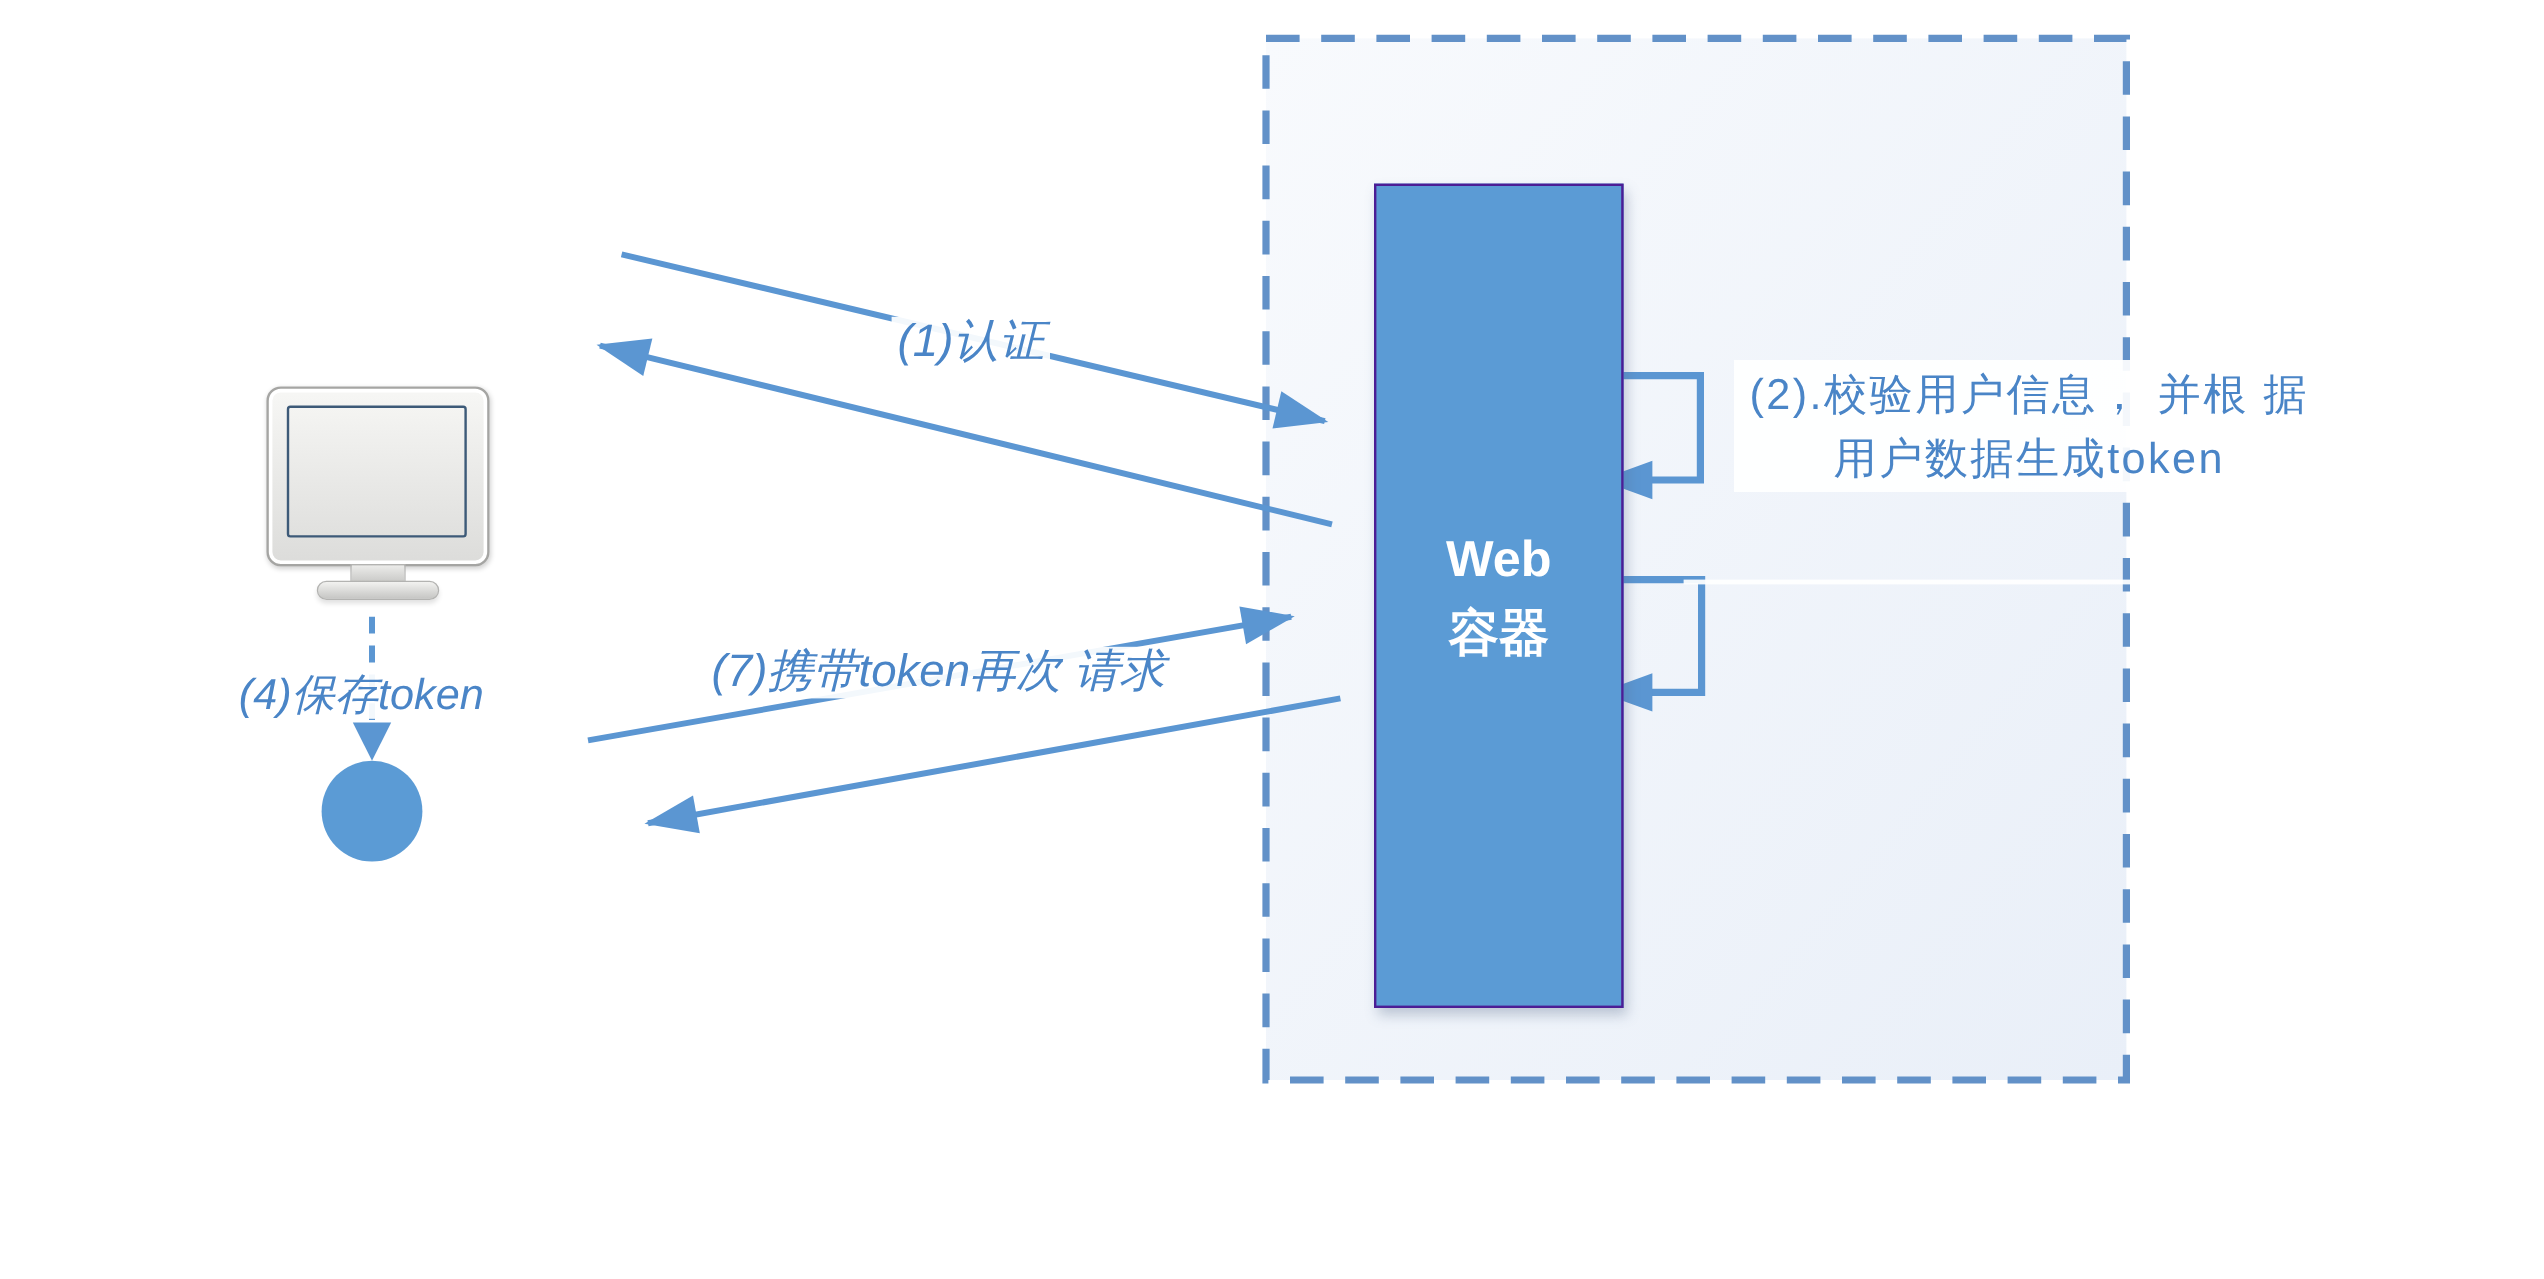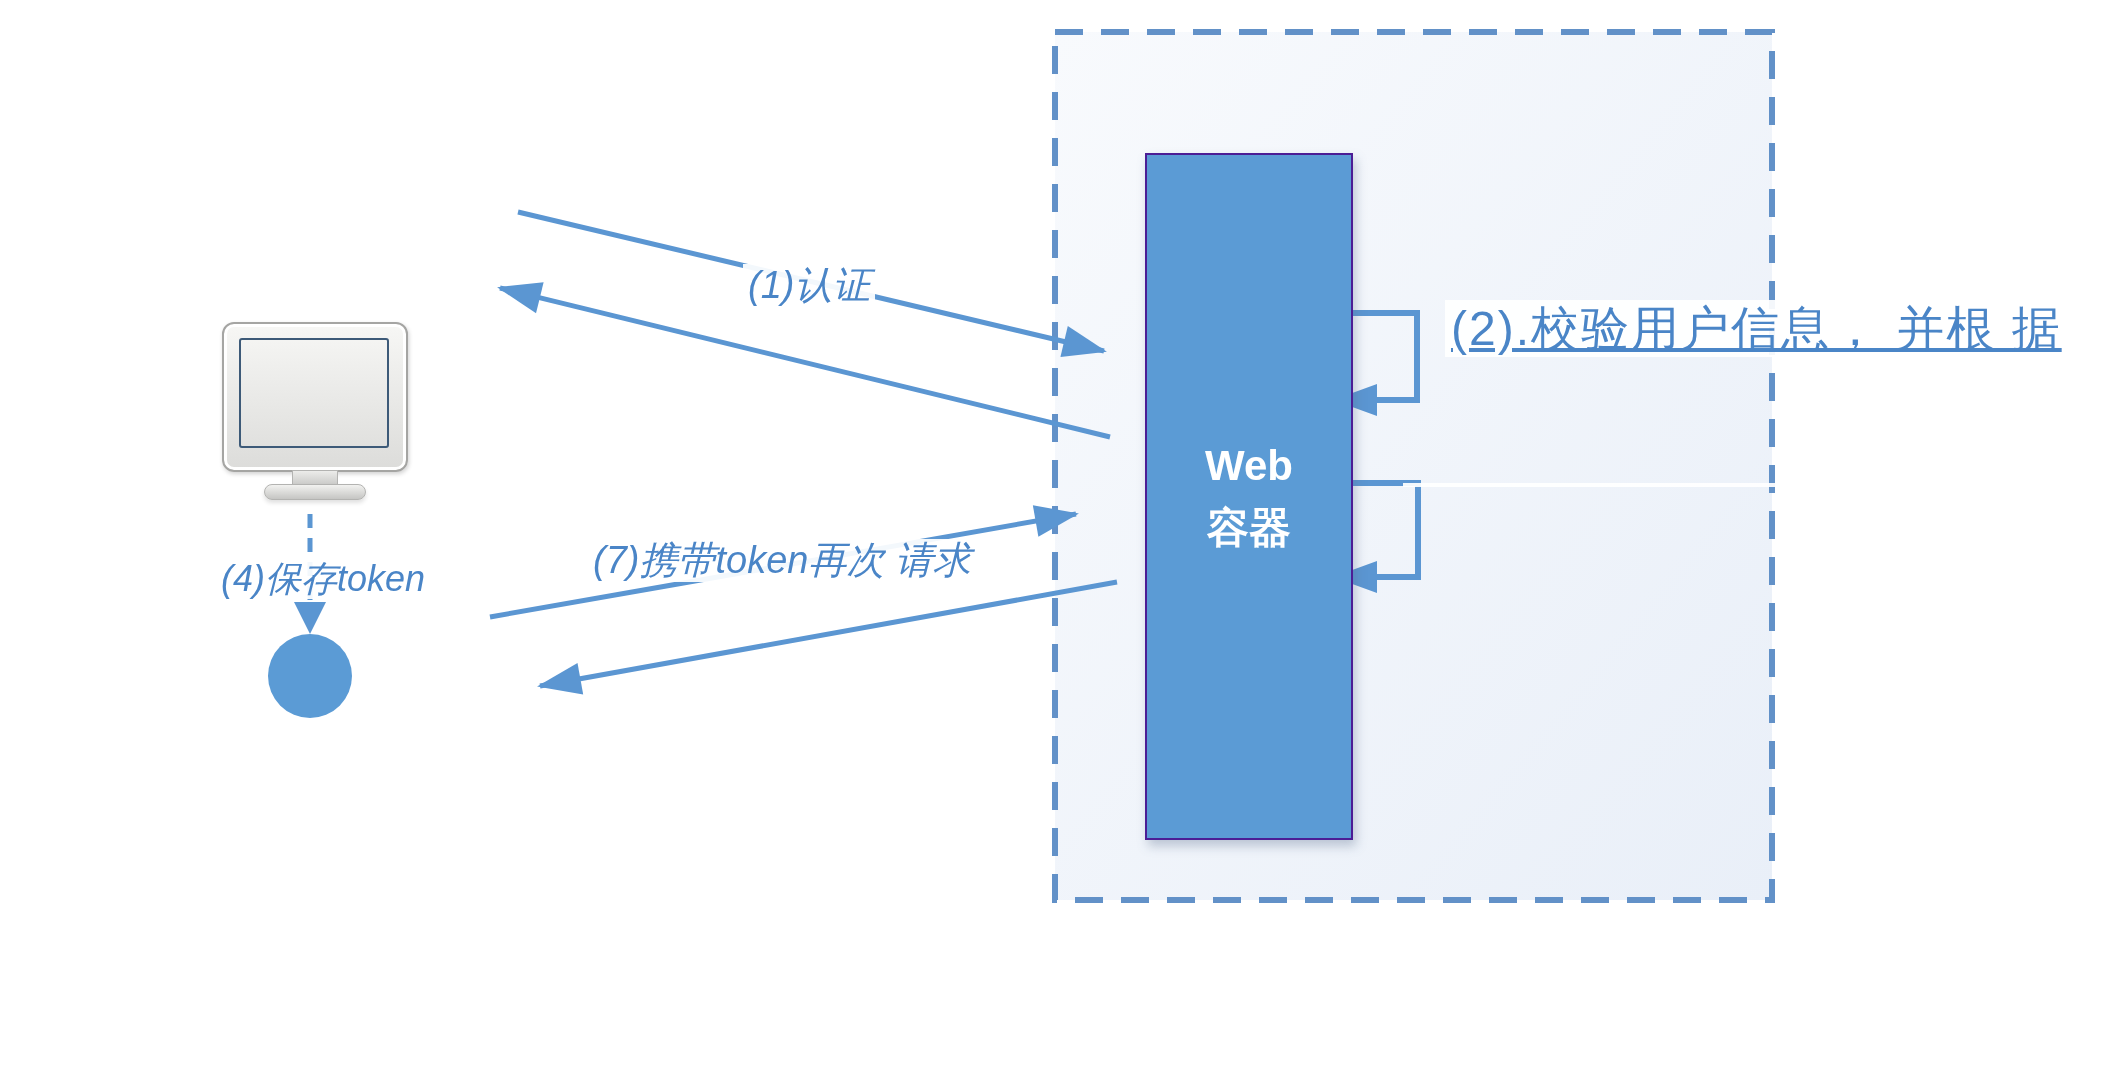--- a/index.html
+++ b/index.html
@@ -43,22 +43,22 @@
     box-shadow:0 3px 4px rgba(0,0,0,0.12);
   }
 
   
   .flow-label{
     position:absolute;z-index:4;color:#4a85c7;background:rgba(255,255,255,0.93);
     font-size:38px;line-height:1.12;white-space:nowrap;padding:0 5px;font-style:italic;
   }
   .note{
     position:absolute;z-index:4;color:#4a85c7;background:rgba(255,255,255,0.93);
-    font-size:48px;line-height:53px;text-align:center;white-space:nowrap;
-    letter-spacing:2px;padding:2px 6px;text-decoration:underline;
+    font-size:36px;line-height:53px;text-align:center;white-space:nowrap;
+    letter-spacing:2px;padding:2px 6px;
   }
   .endpoint-title{
     position:absolute;z-index:4;color:#6096ce;font-size:62px;line-height:1;
     letter-spacing:4px;white-space:nowrap;
   }
 </style>
 </head>
 <body>
 
 <div class="canvas">
@@ -97,22 +97,23 @@
 
   <div class="monitor">
     <div class="frame"></div>
     <div class="screen"></div>
     <div class="neck"></div>
     <div class="base"></div>
   </div>
 
   <div class="flow-label" style="left:743px;top:264px;">(1)认证</div>
   <div class="flow-label" style="left:588px;top:539px;">(7)携带token再次 请求</div>
-  <div class="flow-label" style="left:194px;top:559px;font-size:36px;margin-left:22px;">(4)保存token</div>
+  <div class="flow-label" style="left:194px;top:559px;font-size:36px;">(4)保存token</div>
 
   <div class="note" style="left:1445px;top:300px;width:480px;">
     <div>(2).校验用户信息， 并根 据</div>
+    <div>用户数据生成token</div>
   </div>
   <div class="note" style="left:1403px;top:483px;width:420px;">
   </div>
 
 
 </div>
 
 </body></html>

